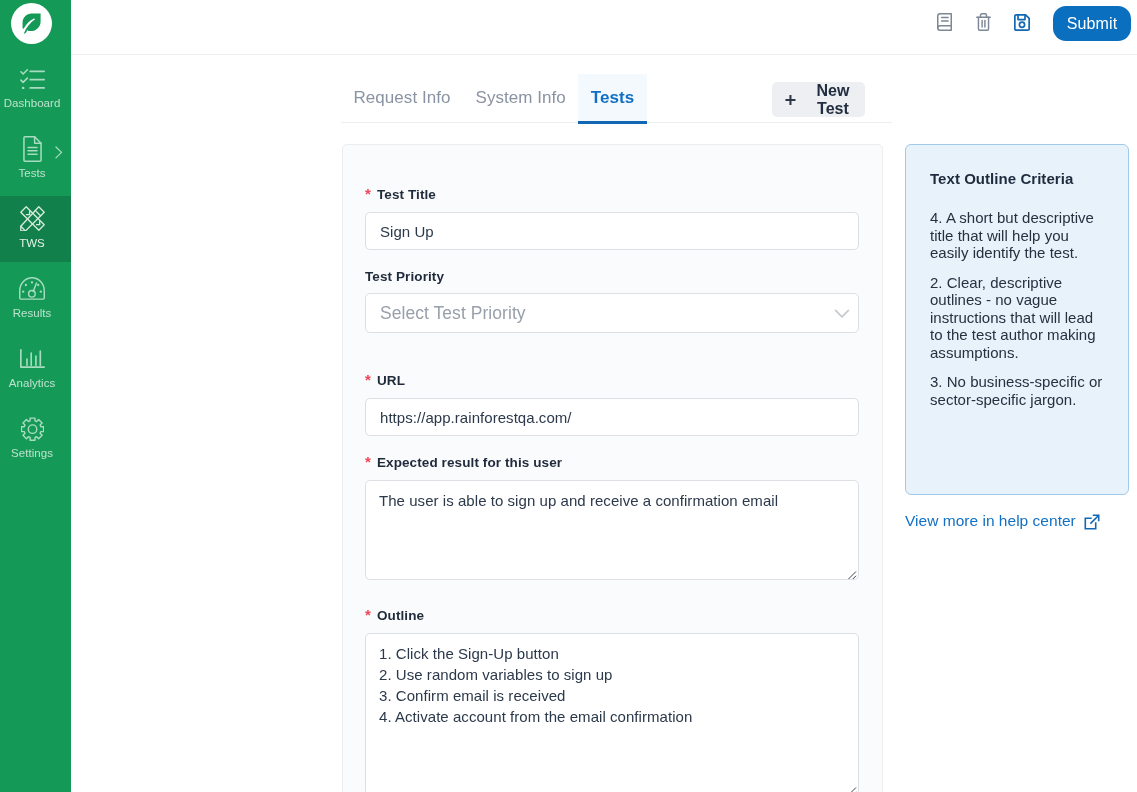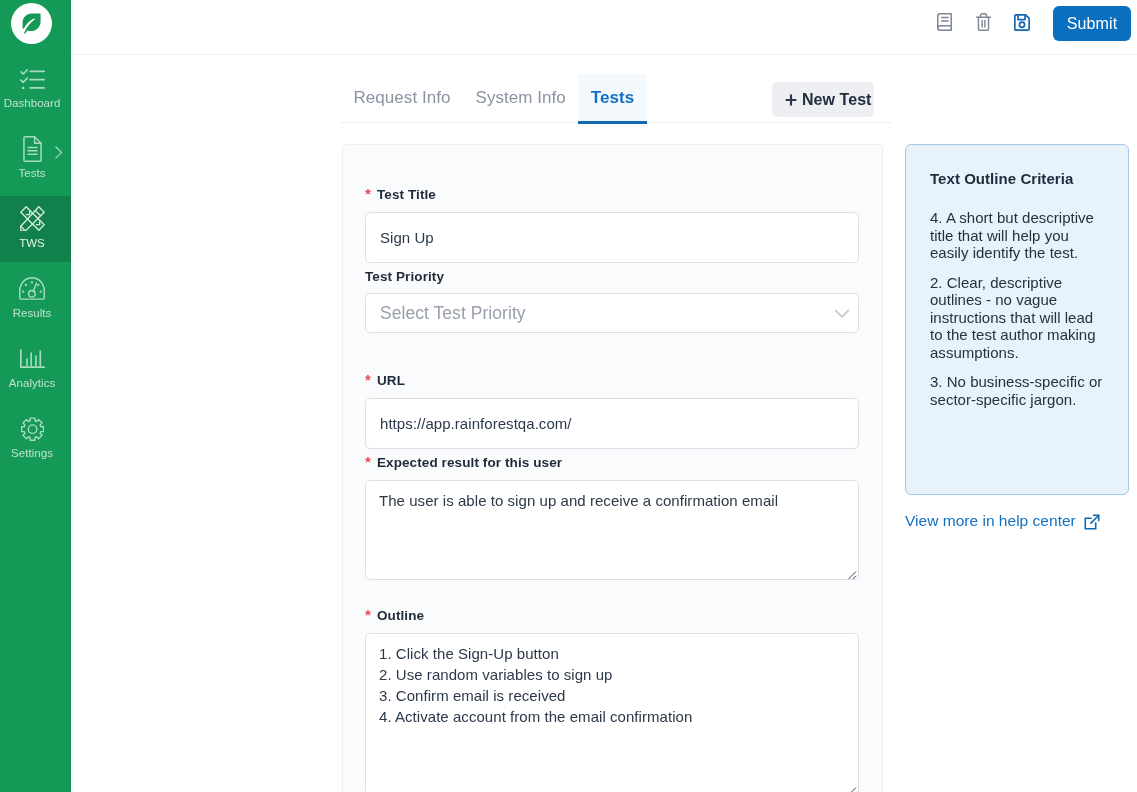--- a/index.html
+++ b/index.html
@@ -50,61 +50,61 @@
   }
   .topbar-actions { position:absolute; left:854px; top:0; height:47px; display:flex; align-items:center; }
   .icon-btn {
     width:38px; height:40px; display:flex; align-items:center; justify-content:center;
     cursor:pointer; background:none; border:none; padding:0;
   }
   .icon-btn:nth-child(2) { margin-left:1px; }
   .icon-btn:nth-child(3) { margin-left:1px; }
   .submit-btn {
     margin-left:12px;
-    height:35px; width:78px; background:#0b6fbf; color:#ffffff; border:none; border-radius:6px;
+    height:35px; width:78px; background:#0b6fbf; color:#ffffff; border:none; border-radius:13px;
     font-family:"Liberation Sans", sans-serif; font-size:16px; font-weight:normal;
     padding:0; cursor:pointer; letter-spacing:0.1px; line-height:35px;
   }
 
   
   .tabs-row { position:absolute; left:341px; top:73px; width:551px; height:50px; }
   .tabs { position:absolute; left:0; bottom:0; display:flex; align-items:flex-end; }
   .tab {
     font-size:17px; color:#8a93a2; padding:13px 12.5px 15px 12.5px; cursor:pointer;
     position:relative; white-space:nowrap; line-height:21px; letter-spacing:0.05px;
   }
   .tab.active { color:#1270c4; font-weight:bold; background:#f4f9fe; }
   .tab.active:after {
     content:""; position:absolute; left:0; right:0; bottom:-1px; height:3px; background:#1267b5;
   }
   .tabs-underline {
     position:absolute; left:0; bottom:0; width:551px; height:1px; background:#eceef0;
   }
   .new-test-btn {
     position:absolute; left:431px; top:9px;
-    background:#edeff2; border:none; border-radius:5px; height:35px; width:102px;
+    background:#edeff2; border:none; border-radius:5px; height:35px; width:93px;
     display:flex; align-items:center; gap:4px; padding:0 0 0 12px; cursor:pointer;
     font-family:"Liberation Sans", sans-serif; font-size:16px; font-weight:bold;
     color:#222e40; letter-spacing:0.05px;
   }
 
   
   .form-card {
     position:absolute; left:342px; top:144px; width:541px; height:700px;
     background:#fafbfc; border:1px solid #ebedef; border-radius:5px;
   }
   .field { position:absolute; left:22px; width:494px; }
   .flabel {
     font-size:13.5px; font-weight:bold; color:#1f2a3b;
     height:14px; line-height:14px; letter-spacing:0.1px;
     display:flex; align-items:flex-start;
   }
   .req { color:#ef4558; font-weight:bold; font-size:15px; line-height:11px; margin-right:6px; }
   .tinput {
-    width:494px; height:51px; border:1px solid #dcdfe3; border-radius:5px;
+    width:494px; height:38px; border:1px solid #dcdfe3; border-radius:5px;
     background:#ffffff; font-family:"Liberation Sans", sans-serif;
     font-size:15px; color:#2c394a; padding:0 14px; outline:none;
     letter-spacing:0.05px;
   }
   .tselect {
     width:494px; height:40px; border:1px solid #dcdfe3; border-radius:5px;
     background:#ffffff; display:flex; align-items:center; padding:0 6px 0 14px;
     font-size:17.5px; color:#98a0ab; justify-content:space-between; cursor:pointer;
     letter-spacing:0.05px;
   }

